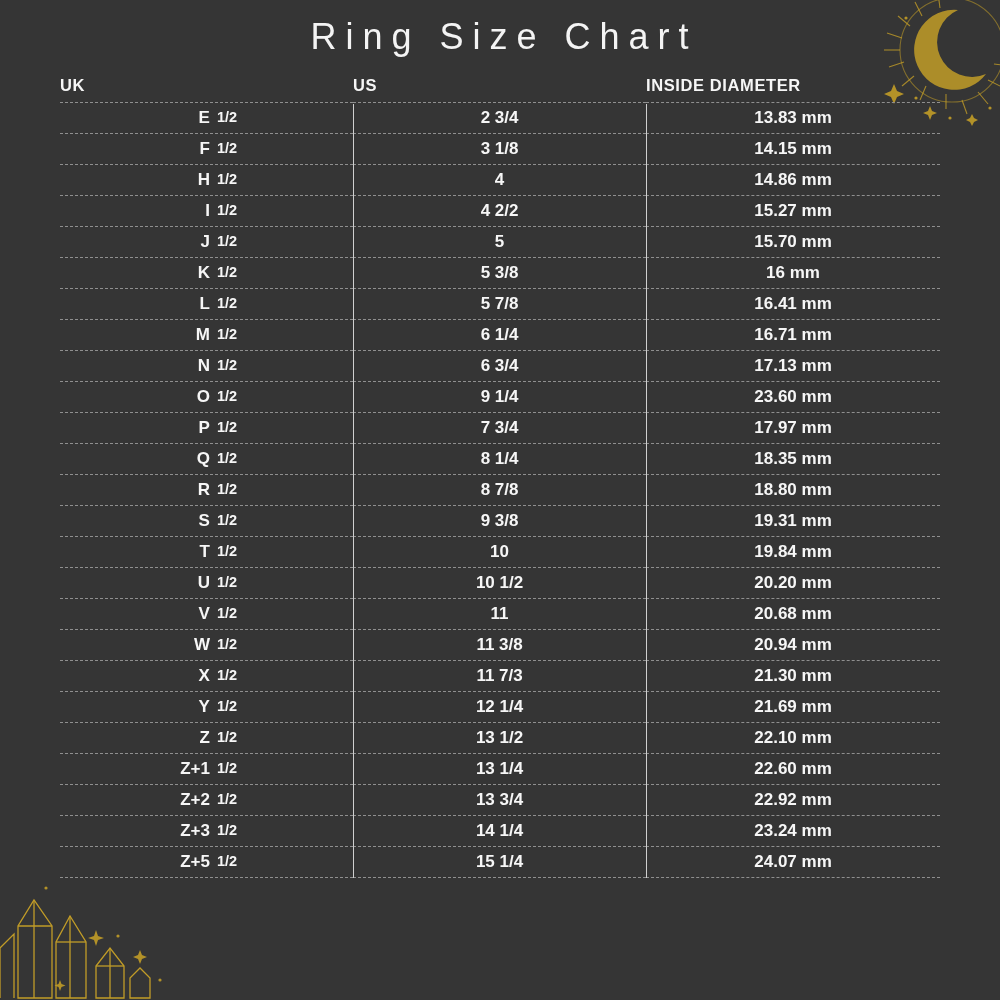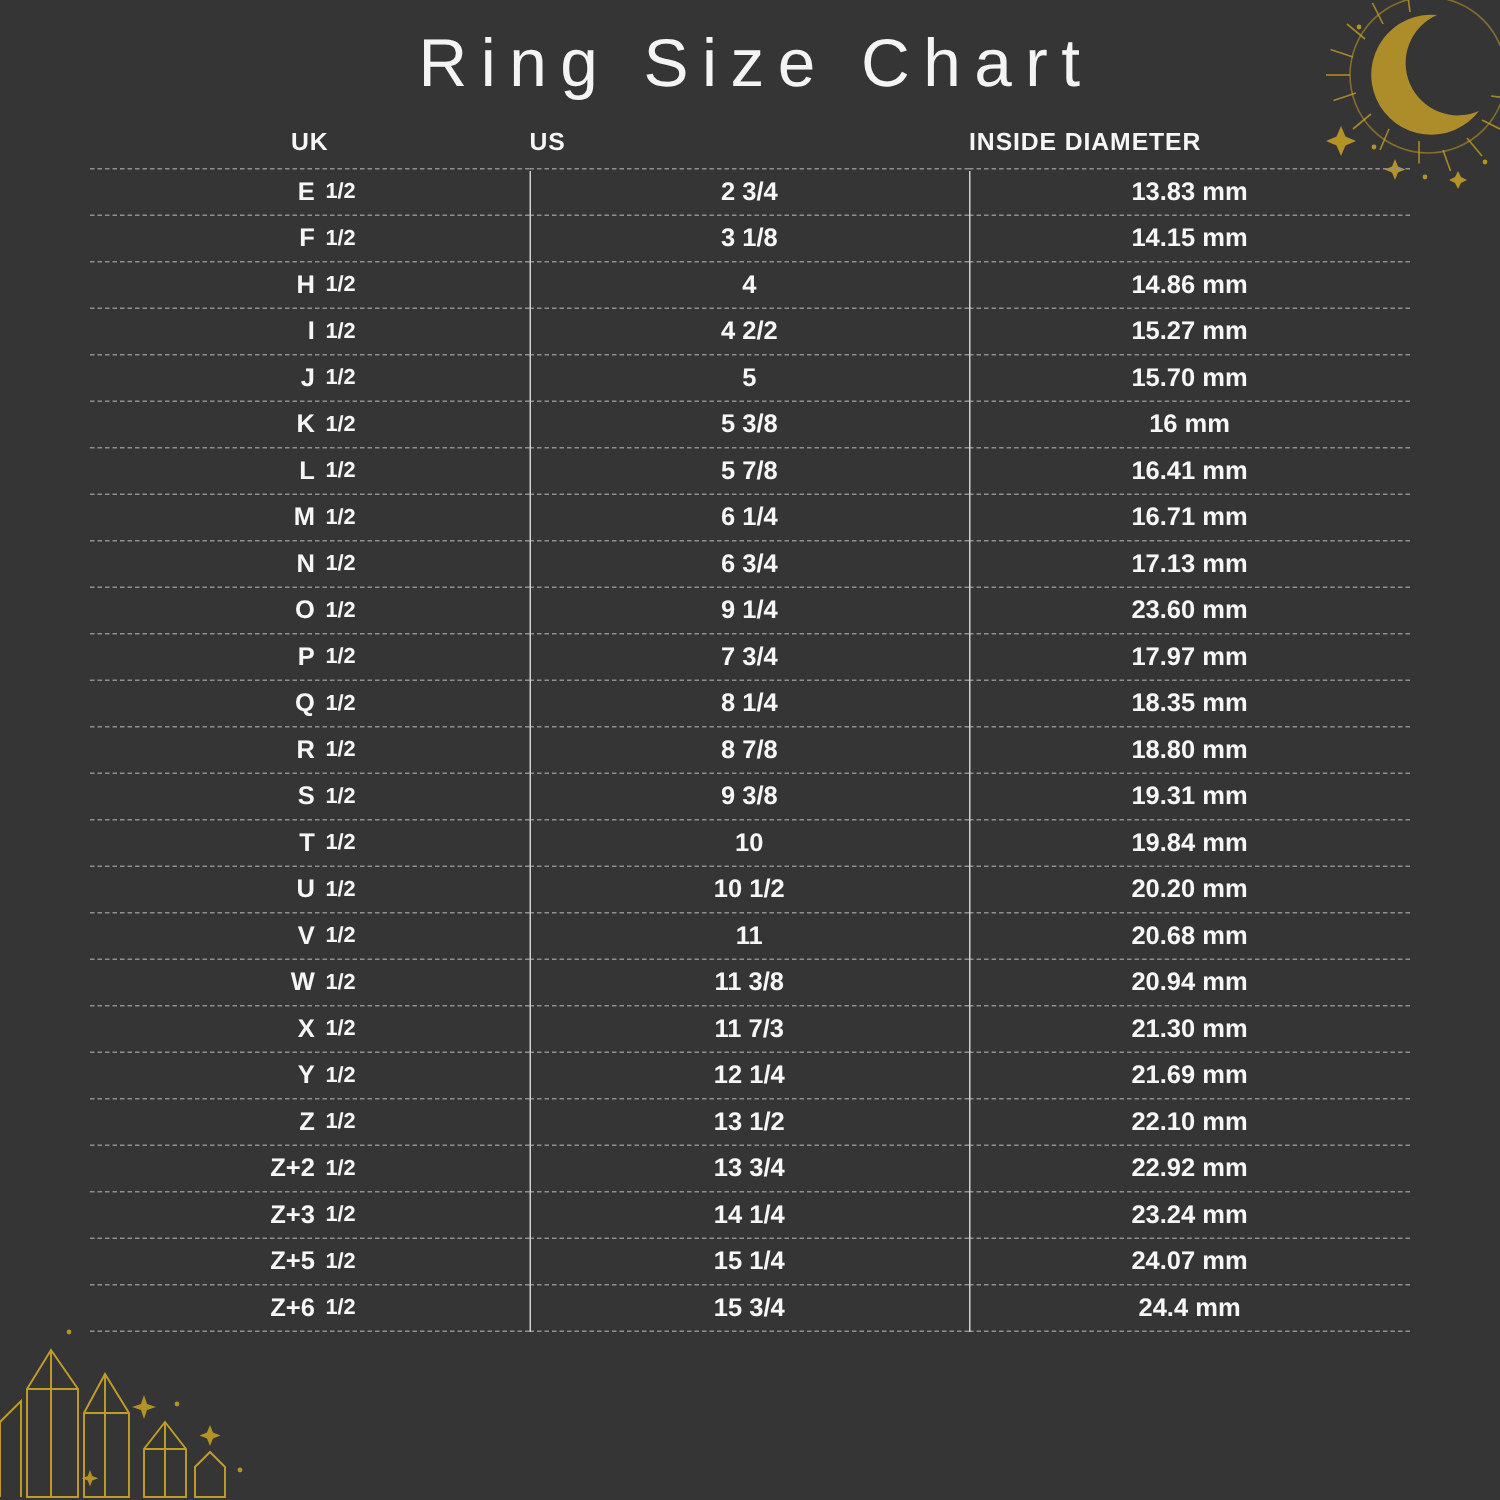--- a/index.html
+++ b/index.html
@@ -32,21 +32,21 @@
     left: 0;
     bottom: 0;
     width: 190px;
     height: 170px;
     opacity: 0.95;
   }
 
   
   .title {
     text-align: center;
-    font-size: 45px;
+    font-size: 36px;
     letter-spacing: 9px;
     font-weight: 400;
     color: #f4f4f4;
     padding-top: 16px;
     padding-left: 8px;
     margin: 0;
     font-family: "Liberation Sans", sans-serif;
   }
 
   
@@ -65,21 +65,21 @@
   table.chart col.c-dia { width: 33.4%; }
 
   table.chart th {
     font-size: 16.5px;
     font-weight: bold;
     letter-spacing: 0.6px;
     padding: 2px 0 7px 0;
     color: #f6f6f6;
     text-align: left;
   }
-  table.chart th.th-uk { text-align: center; padding-left: 0; }
+  table.chart th.th-uk { text-align: left; padding-left: 0; }
 
   table.chart td {
     font-size: 17px;
     font-weight: bold;
     text-align: center;
     padding: 5px 0 5px 0;
     color: #f6f6f6;
     border-top: 1px dashed #8f8f8f;
     position: relative;
     white-space: nowrap;
@@ -300,34 +300,34 @@
           <td><span class="uk-cell"><span class="uk-letter">Y</span><span class="uk-frac">1/2</span></span></td>
           <td>12 1/4</td>
           <td>21.69 mm</td>
         </tr>
         <tr>
           <td><span class="uk-cell"><span class="uk-letter">Z</span><span class="uk-frac">1/2</span></span></td>
           <td>13 1/2</td>
           <td>22.10 mm</td>
         </tr>
         <tr>
+          <td><span class="uk-cell"><span class="uk-letter">Z+1</span><span class="uk-frac">1/2</span></span></td>
+          <td>13 1/4</td>
+          <td>22.60 mm</td>
+        </tr>
+        <tr>
           <td><span class="uk-cell"><span class="uk-letter">Z+2</span><span class="uk-frac">1/2</span></span></td>
           <td>13 3/4</td>
           <td>22.92 mm</td>
         </tr>
         <tr>
           <td><span class="uk-cell"><span class="uk-letter">Z+3</span><span class="uk-frac">1/2</span></span></td>
           <td>14 1/4</td>
           <td>23.24 mm</td>
         </tr>
         <tr>
           <td><span class="uk-cell"><span class="uk-letter">Z+5</span><span class="uk-frac">1/2</span></span></td>
           <td>15 1/4</td>
           <td>24.07 mm</td>
         </tr>
-        <tr>
-          <td><span class="uk-cell"><span class="uk-letter">Z+6</span><span class="uk-frac">1/2</span></span></td>
-          <td>15 3/4</td>
-          <td>24.4 mm</td>
-        </tr>
       </tbody>
   </table>
 </div>
 
 </body></html>

